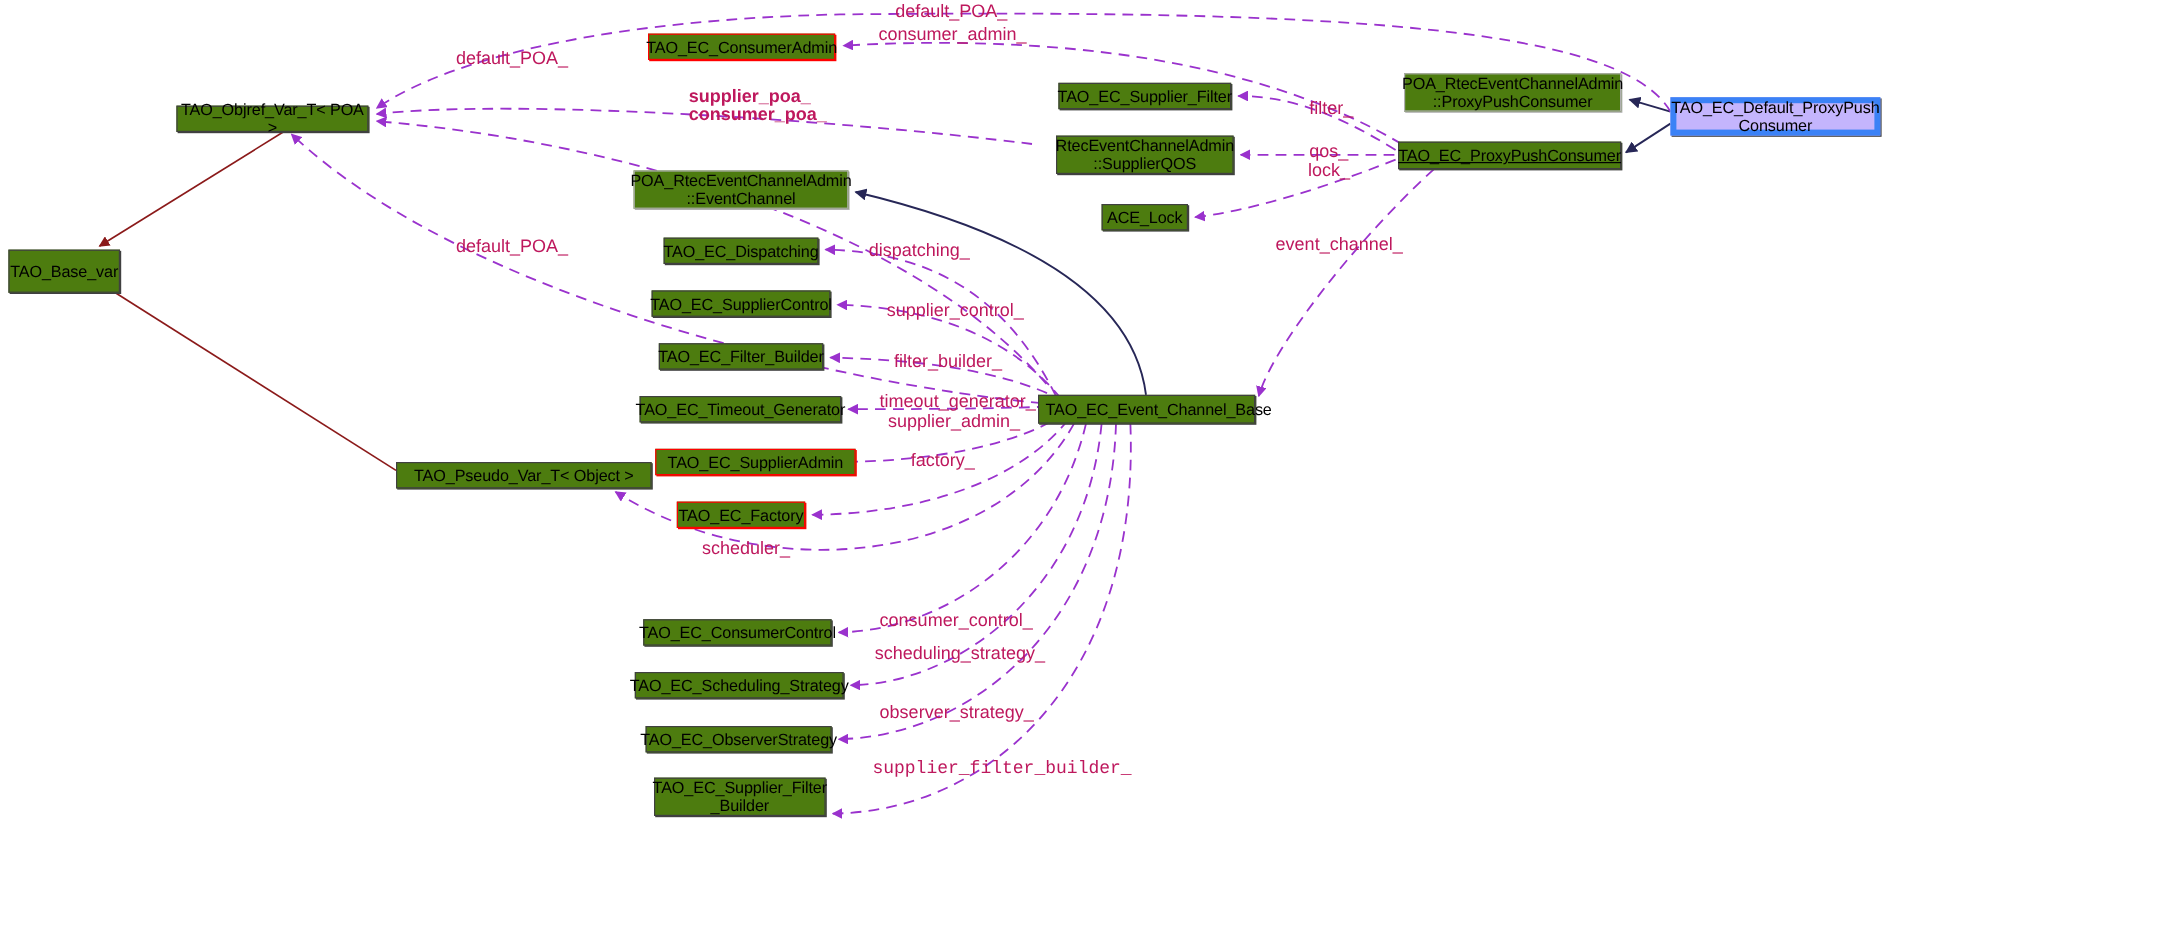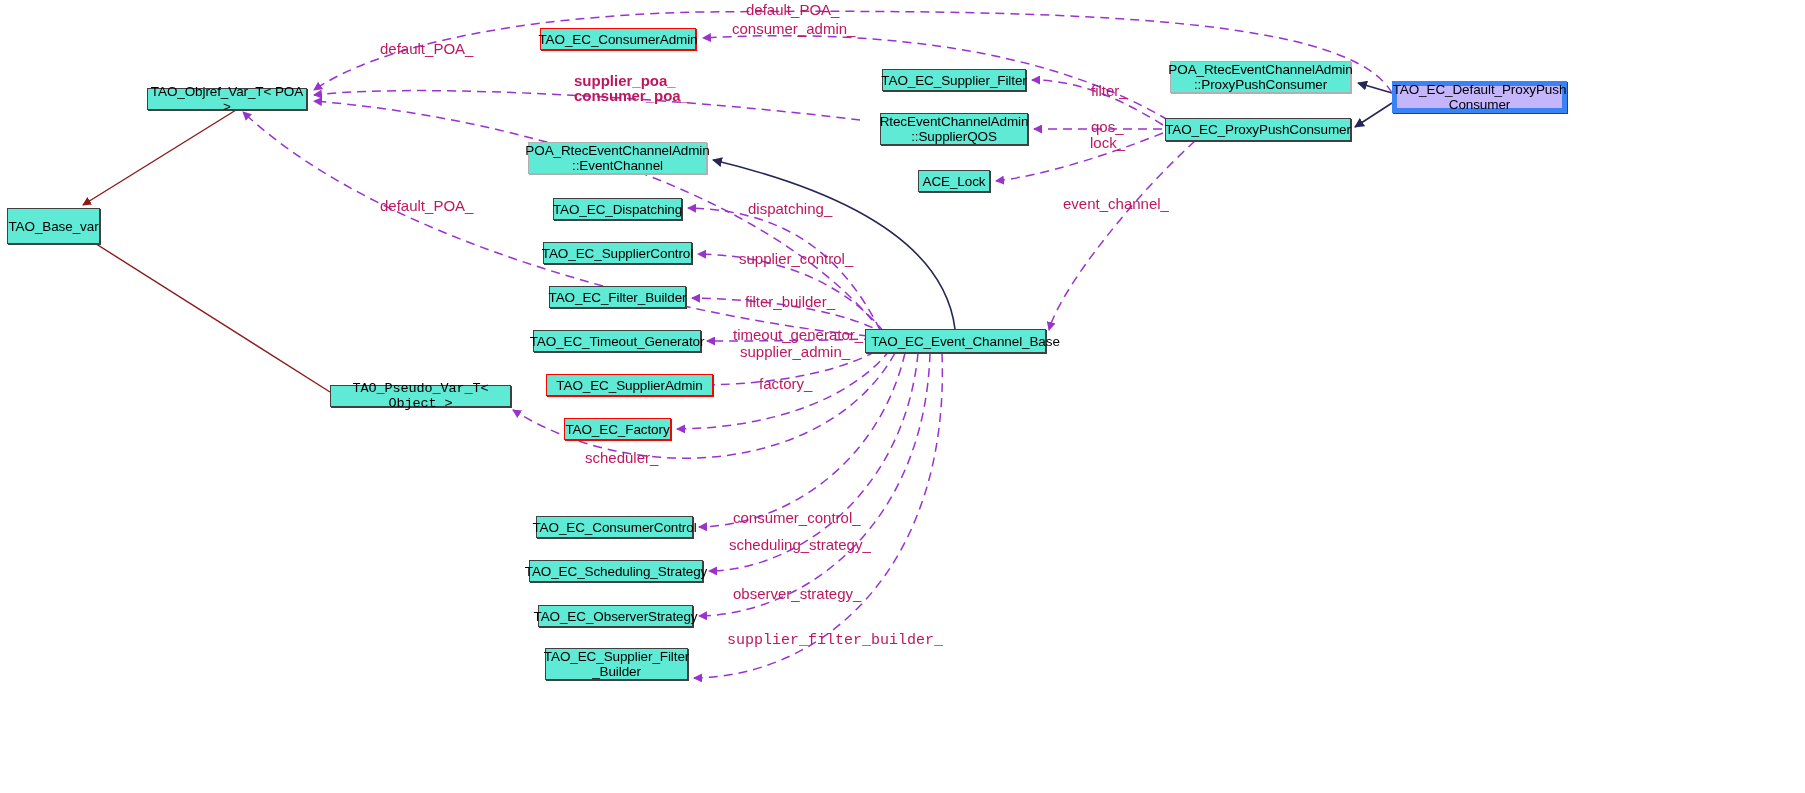--- a/index.html
+++ b/index.html
@@ -9,21 +9,21 @@
     width:1805px;height:793px;
     background:#ffffff;
     font-family:"Liberation Sans",sans-serif;
     overflow:hidden;
   }
   svg#edges{position:absolute;left:0;top:0;width:1805px;height:793px;pointer-events:none;}
 
   .node{
     position:absolute;
     box-sizing:border-box;
-    background:#5eead4;
+    background:#4d7c0f;
     border:1px solid #404040;
     box-shadow:1px 1px 0 0 #404040;
     display:flex;align-items:center;justify-content:center;
     text-align:center;
     font-size:13.5px;
     line-height:15px;
     color:#000000;
     white-space:pre-line;
     letter-spacing:-0.1px;
   }
@@ -117,21 +117,21 @@
       <path d="M918,353 C905,490 800,570 709,571" marker-end="url(#purpleArrow)"></path>
 
       <path d="M930,353 C925,520 810,614 699,616" marker-end="url(#purpleArrow)"></path>
 
       <path d="M942,353 C950,560 830,676 694,678" marker-end="url(#purpleArrow)"></path>
     </g>
   </svg>
 
   <div class="node" style="left:147px;top:88px;width:160px;height:22px;">TAO_Objref_Var_T&lt; POA &gt;</div>
   <div class="node" style="left:7px;top:208px;width:93px;height:36px;">TAO_Base_var</div>
-  <div class="node" style="left:330px;top:385px;width:181px;height:22px;font-family:Liberation Mono, monospace;">TAO_Pseudo_Var_T&lt; Object &gt;</div>
+  <div class="node" style="left:330px;top:385px;width:213px;height:22px;">TAO_Pseudo_Var_T&lt; Object &gt;</div>
 
   <div class="node red" style="left:540px;top:28px;width:156px;height:22px;">TAO_EC_ConsumerAdmin</div>
   <div class="node gray-border" style="left:528px;top:142px;width:179px;height:32px;">POA_RtecEventChannelAdmin
 ::EventChannel</div>
   <div class="node" style="left:553px;top:198px;width:129px;height:22px;">TAO_EC_Dispatching</div>
   <div class="node" style="left:543px;top:242px;width:149px;height:22px;">TAO_EC_SupplierControl</div>
   <div class="node" style="left:549px;top:286px;width:137px;height:22px;">TAO_EC_Filter_Builder</div>
   <div class="node" style="left:533px;top:330px;width:168px;height:22px;">TAO_EC_Timeout_Generator</div>
   <div class="node red" style="left:546px;top:374px;width:167px;height:22px;">TAO_EC_SupplierAdmin</div>
   <div class="node red" style="left:564px;top:418px;width:107px;height:22px;">TAO_EC_Factory</div>
@@ -142,35 +142,35 @@
 _Builder</div>
 
   <div class="node" style="left:882px;top:69px;width:144px;height:22px;">TAO_EC_Supplier_Filter</div>
   <div class="node" style="left:880px;top:113px;width:148px;height:32px;">RtecEventChannelAdmin
 ::SupplierQOS</div>
   <div class="node" style="left:918px;top:170px;width:72px;height:22px;">ACE_Lock</div>
   <div class="node" style="left:865px;top:329px;width:181px;height:24px;padding-left:20px;">TAO_EC_Event_Channel_Base</div>
 
   <div class="node gray-border" style="left:1170px;top:61px;width:181px;height:32px;">POA_RtecEventChannelAdmin
 ::ProxyPushConsumer</div>
-  <div class="node" style="left:1165px;top:118px;width:186px;height:23px;">TAO_EC_ProxyPushConsumer</div>
+  <div class="node" style="left:1165px;top:118px;width:186px;height:23px;text-decoration:underline;">TAO_EC_ProxyPushConsumer</div>
   <div class="node current" style="left:1392px;top:81px;width:175px;height:32px;">TAO_EC_Default_ProxyPush
 Consumer</div>
 
   <div class="edge-label" style="left:746px;top:2px;">default_POA_</div>
   <div class="edge-label" style="left:732px;top:21px;">consumer_admin_</div>
   <div class="edge-label" style="left:380px;top:41px;">default_POA_</div>
   <div class="edge-label" style="left:574px;top:73px;text-align:left;font-weight:bold;">supplier_poa_
 consumer_poa_</div>
   <div class="edge-label" style="left:380px;top:198px;">default_POA_</div>
   <div class="edge-label" style="left:1091px;top:83px;">filter_</div>
   <div class="edge-label" style="left:1091px;top:119px;">qos_</div>
   <div class="edge-label" style="left:1090px;top:135px;">lock_</div>
   <div class="edge-label" style="left:1063px;top:196px;">event_channel_</div>
-  <div class="edge-label" style="left:748px;top:201px;">dispatching_</div>
+  <div class="edge-label" style="left:724px;top:201px;">dispatching_</div>
   <div class="edge-label" style="left:739px;top:251px;">supplier_control_</div>
   <div class="edge-label" style="left:745px;top:294px;">filter_builder_</div>
   <div class="edge-label" style="left:733px;top:327px;">timeout_generator_</div>
   <div class="edge-label" style="left:740px;top:344px;">supplier_admin_</div>
   <div class="edge-label" style="left:759px;top:376px;">factory_</div>
   <div class="edge-label" style="left:585px;top:450px;">scheduler_</div>
   <div class="edge-label" style="left:733px;top:489px;margin-top:21px;">consumer_control_</div>
   <div class="edge-label" style="left:729px;top:537px;">scheduling_strategy_</div>
   <div class="edge-label" style="left:733px;top:586px;">observer_strategy_</div>
   <div class="edge-label" style="left:727px;top:633px;font-family:Liberation Mono, monospace;">supplier_filter_builder_</div>

